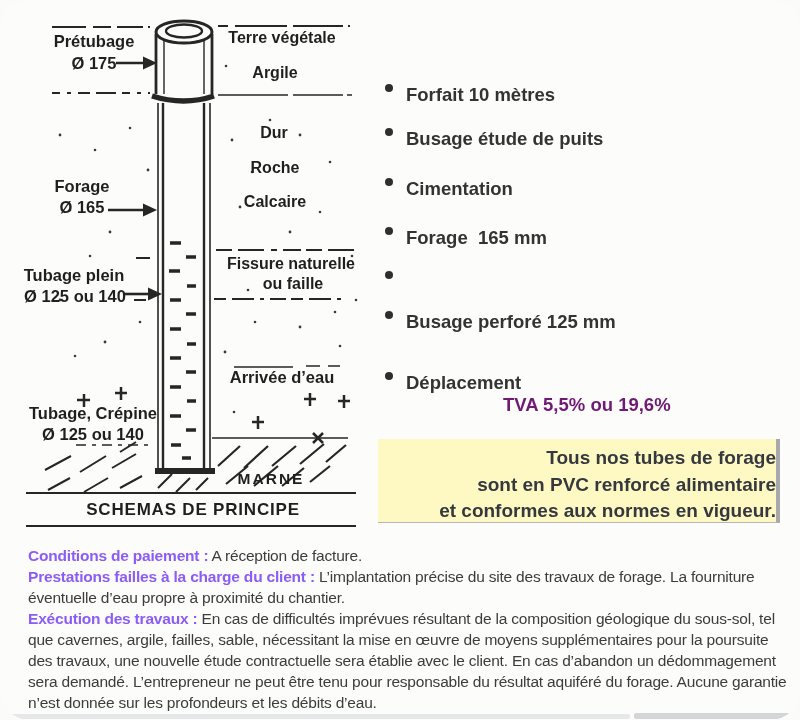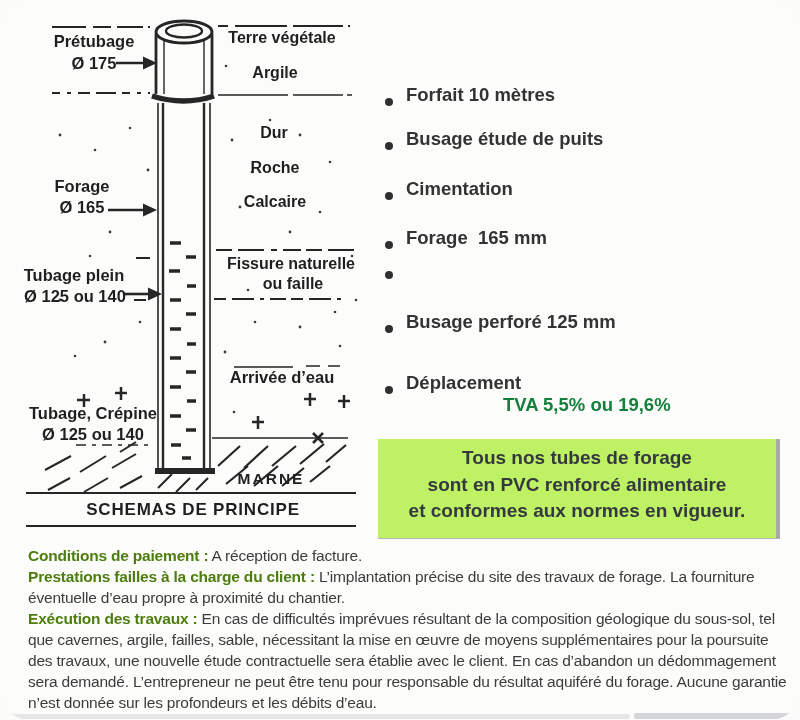--- a/index.html
+++ b/index.html
@@ -5,37 +5,37 @@
   html,body { margin:0; padding:0; }
   body { width:800px; height:720px; background:#fbfbf9; font-family:"Liberation Sans", sans-serif; }
   .page { position:relative; width:800px; height:720px; background:#fcfcfa; overflow:hidden;border-radius:30px; }
 
   
   svg.diagram { position:absolute; left:0; top:0; }
   svg.diagram text { font-family:"Liberation Sans", sans-serif; font-weight:700; fill:#1f1f1f; }
   .stroke { stroke:#262626; fill:none; }
 
   
-  .svc { position:absolute; left:385px; display:flex; align-items:flex-end; gap:13px;
+  .svc { position:absolute; left:385px; display:flex; align-items:flex-start; gap:13px;
          font-weight:700; font-size:18.5px; color:#333; white-space:pre; }
   .svc .dot { width:8px; height:8px; border-radius:50%; background:#2f2f2f; flex:none; }
 
-  .tva { position:absolute; left:503px; top:394px; font-weight:700; font-size:18.5px; color:#15803d; white-space:pre; }
+  .tva { position:absolute; left:503px; top:394px; font-weight:700; font-size:18.5px; color:#701a75; white-space:pre; }
 
   
-  .notice { position:absolute; left:378px; top:439px; width:402px; height:100px;
-            background:#bef264; border-right:4px solid #a7a9ad; border-bottom:1px solid #b4b6ba;
-            box-sizing:border-box; text-align:center; font-weight:700; font-size:19px;
+  .notice { position:absolute; left:378px; top:439px; width:402px; height:84px;
+            background:#fef9c3; border-right:4px solid #a7a9ad; border-bottom:1px solid #b4b6ba;
+            box-sizing:border-box; text-align:right; font-weight:700; font-size:19px;
             line-height:26.5px; color:#35393f; padding-top:6px; }
 
   
   .terms { position:absolute; left:28px; top:545px; width:766px; font-size:15.5px;
            line-height:21px; color:#3c3c3c; letter-spacing:-0.2px; }
   .terms p { margin:0; }
-  .terms b { color:#4d7c0f; }
+  .terms b { color:#8b5cf6; }
 
   
   .scan-strip  { position:absolute; left:10px; top:714px; width:620px; height:5px; background:#e6e7e9; border-radius:2px; }
   .scan-strip2 { position:absolute; left:634px; top:713px; width:160px; height:6px; background:#d4d5d8; border-radius:2px; }
 </style>
 </head>
 <body>
 
 <div class="page">
 

